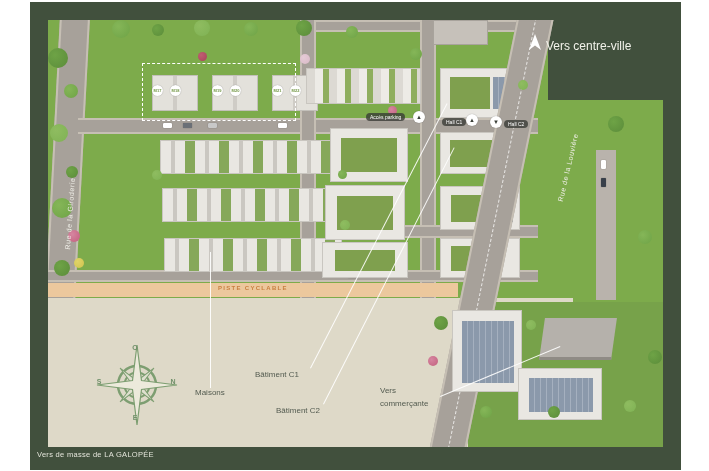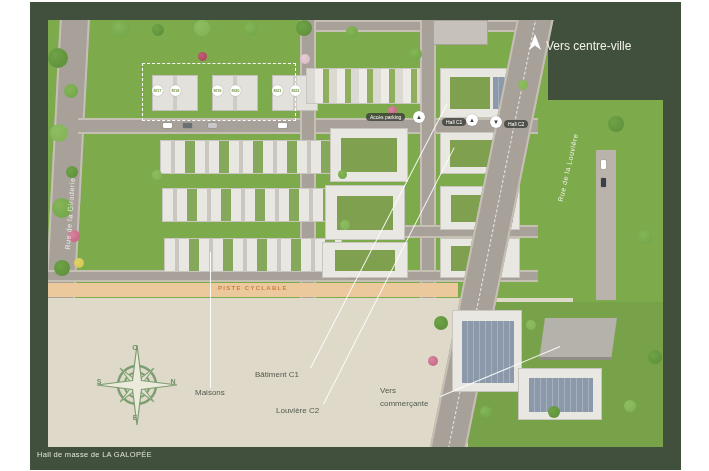--- a/index.html
+++ b/index.html
@@ -185,36 +185,36 @@
 
       <div class="abs pill" style="left:318px;top:93px;">Accès parking</div>
       <div class="abs circle-icon" style="left:365px;top:91px;">▲</div>
       <div class="abs pill" style="left:394px;top:98px;">Hall C1</div>
       <div class="abs circle-icon" style="left:418px;top:94px;">▲</div>
       <div class="abs circle-icon" style="left:442px;top:96px;">▼</div>
       <div class="abs pill" style="left:456px;top:100px;">Hall C2</div>
 
       <div class="abs callout" style="left:147px;top:368px;">Maisons</div>
       <div class="abs callout" style="left:207px;top:350px;">Bâtiment C1</div>
-      <div class="abs callout" style="left:228px;top:386px;">Louvière C2</div>
+      <div class="abs callout" style="left:228px;top:386px;">Bâtiment C2</div>
       <div class="abs callout" style="left:332px;top:364px;line-height:13px;">
         <span style="display:block;">Vers</span>
         <span style="display:block;">commerçante</span>
       </div>
 
       <span class="abs" style="left:47px;top:323px;">
         <svg width="84" height="84" viewBox="0 0 84 84">
           <circle cx="42" cy="42" r="19" fill="none" stroke="#7d9e71" stroke-width="2.5"></circle>
           <circle cx="42" cy="42" r="12.5" fill="none" stroke="#7d9e71" stroke-width="2"></circle>
           <path d="M42 18 L45 39 L66 42 L45 45 L42 66 L39 45 L18 42 L39 39 Z" fill="#dfe0cf" stroke="#7d9e71" stroke-width="1" transform="rotate(45 42 42)"></path>
           <path d="M42 2 L46.5 37.5 L82 42 L46.5 46.5 L42 82 L37.5 46.5 L2 42 L37.5 37.5 Z" fill="#eceadb" stroke="#7d9e71" stroke-width="1.2"></path>
         </svg>
       </span>
       <div class="abs compass-letter" style="left:82px;top:324px;">O</div>
       <div class="abs compass-letter" style="left:120px;top:358px;">N</div>
       <div class="abs compass-letter" style="left:46px;top:358px;">S</div>
       <div class="abs compass-letter" style="left:82px;top:394px;">E</div>
 
     </div>
 
-    <div class="caption">Hall de masse de LA GALOPÉE</div>
+    <div class="caption">Vers de masse de LA GALOPÉE</div>
   </div>
 </div>
 
 </body></html>

